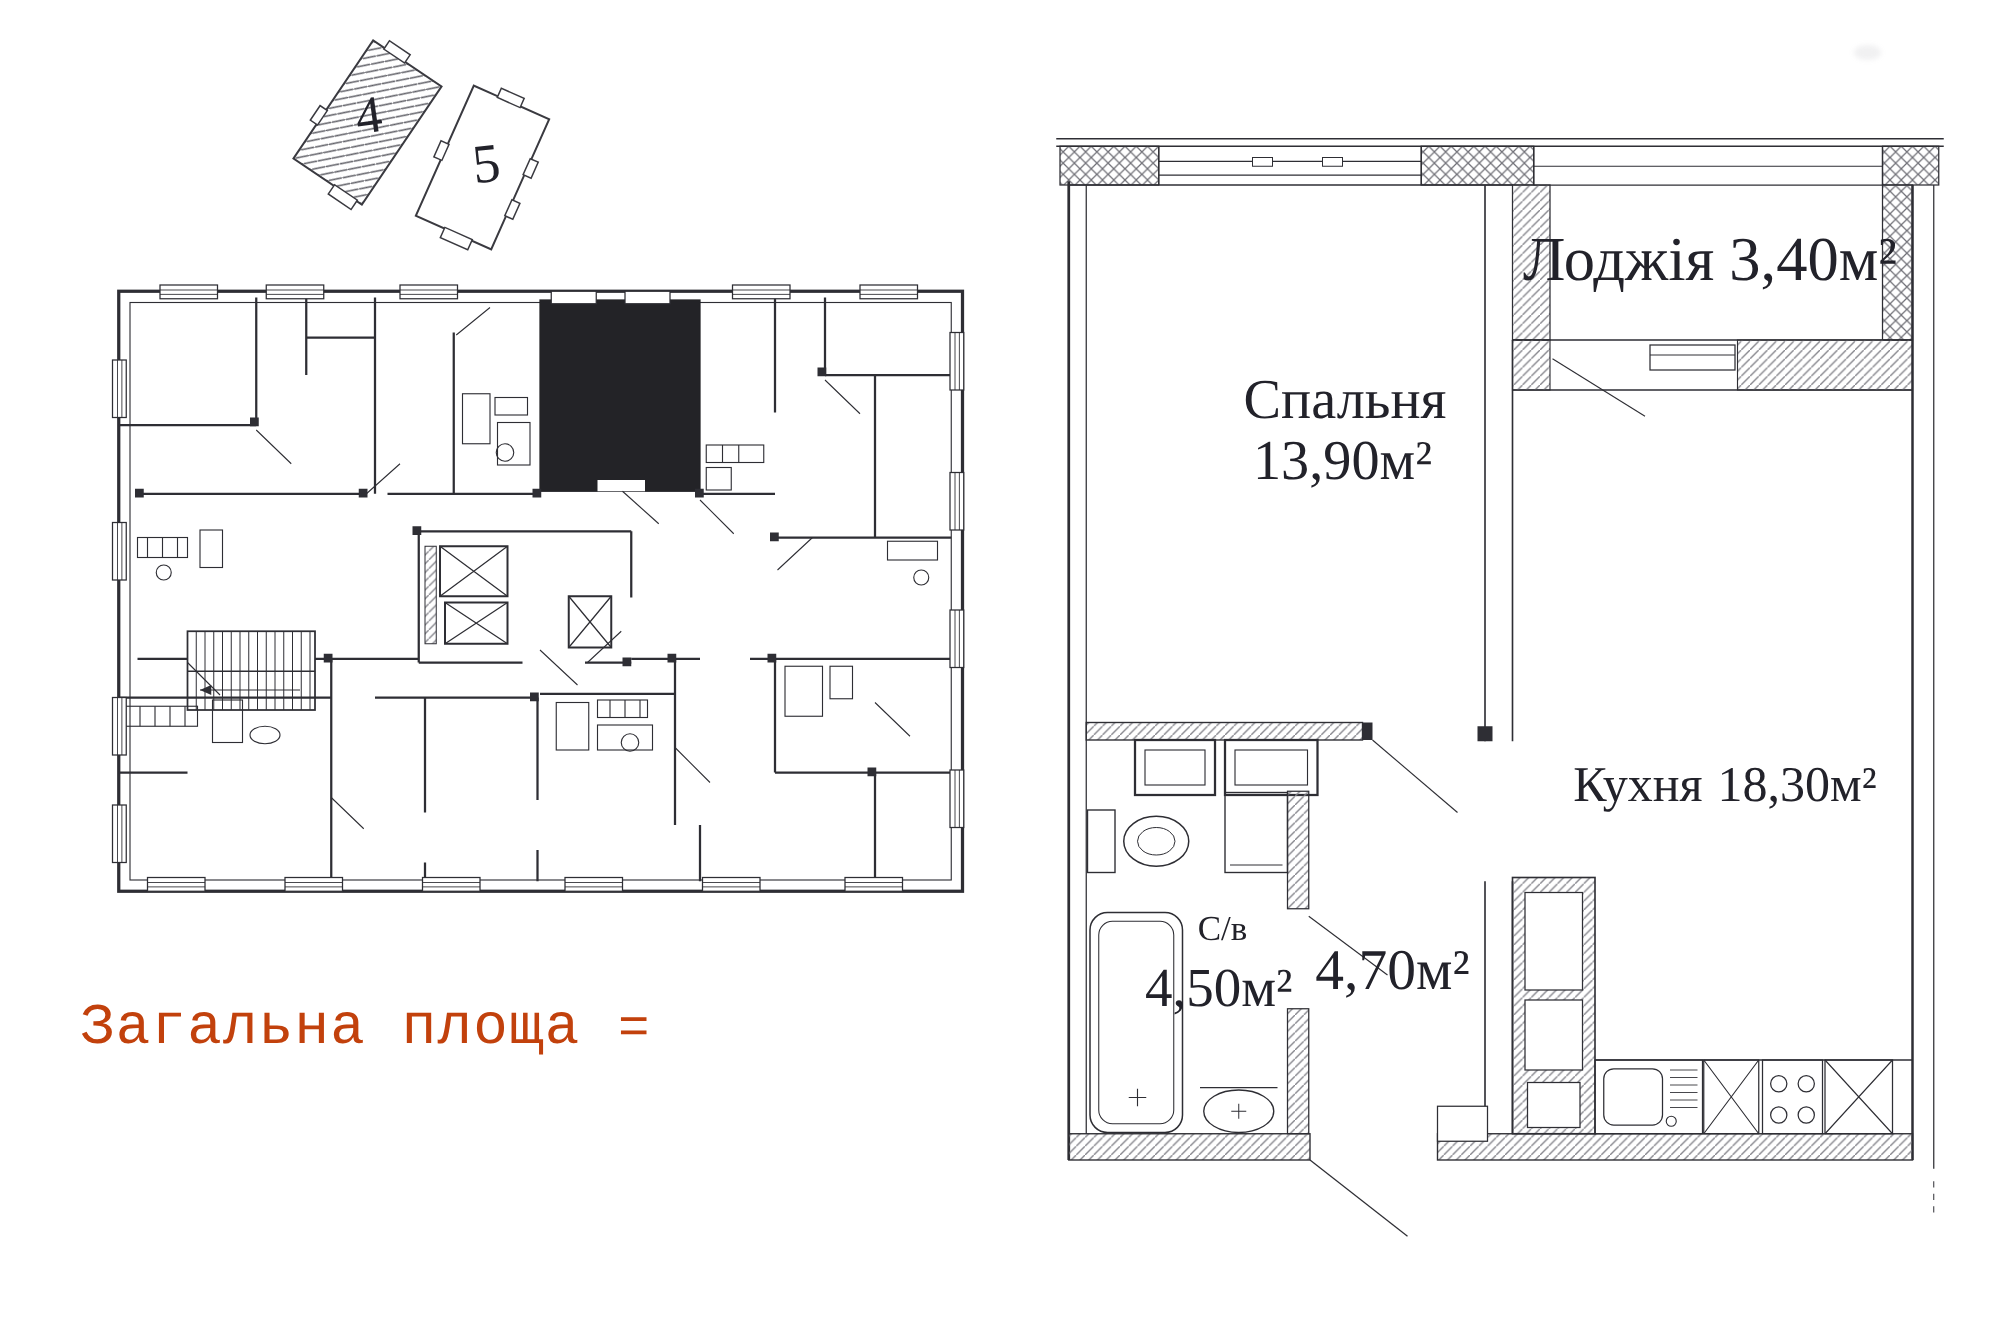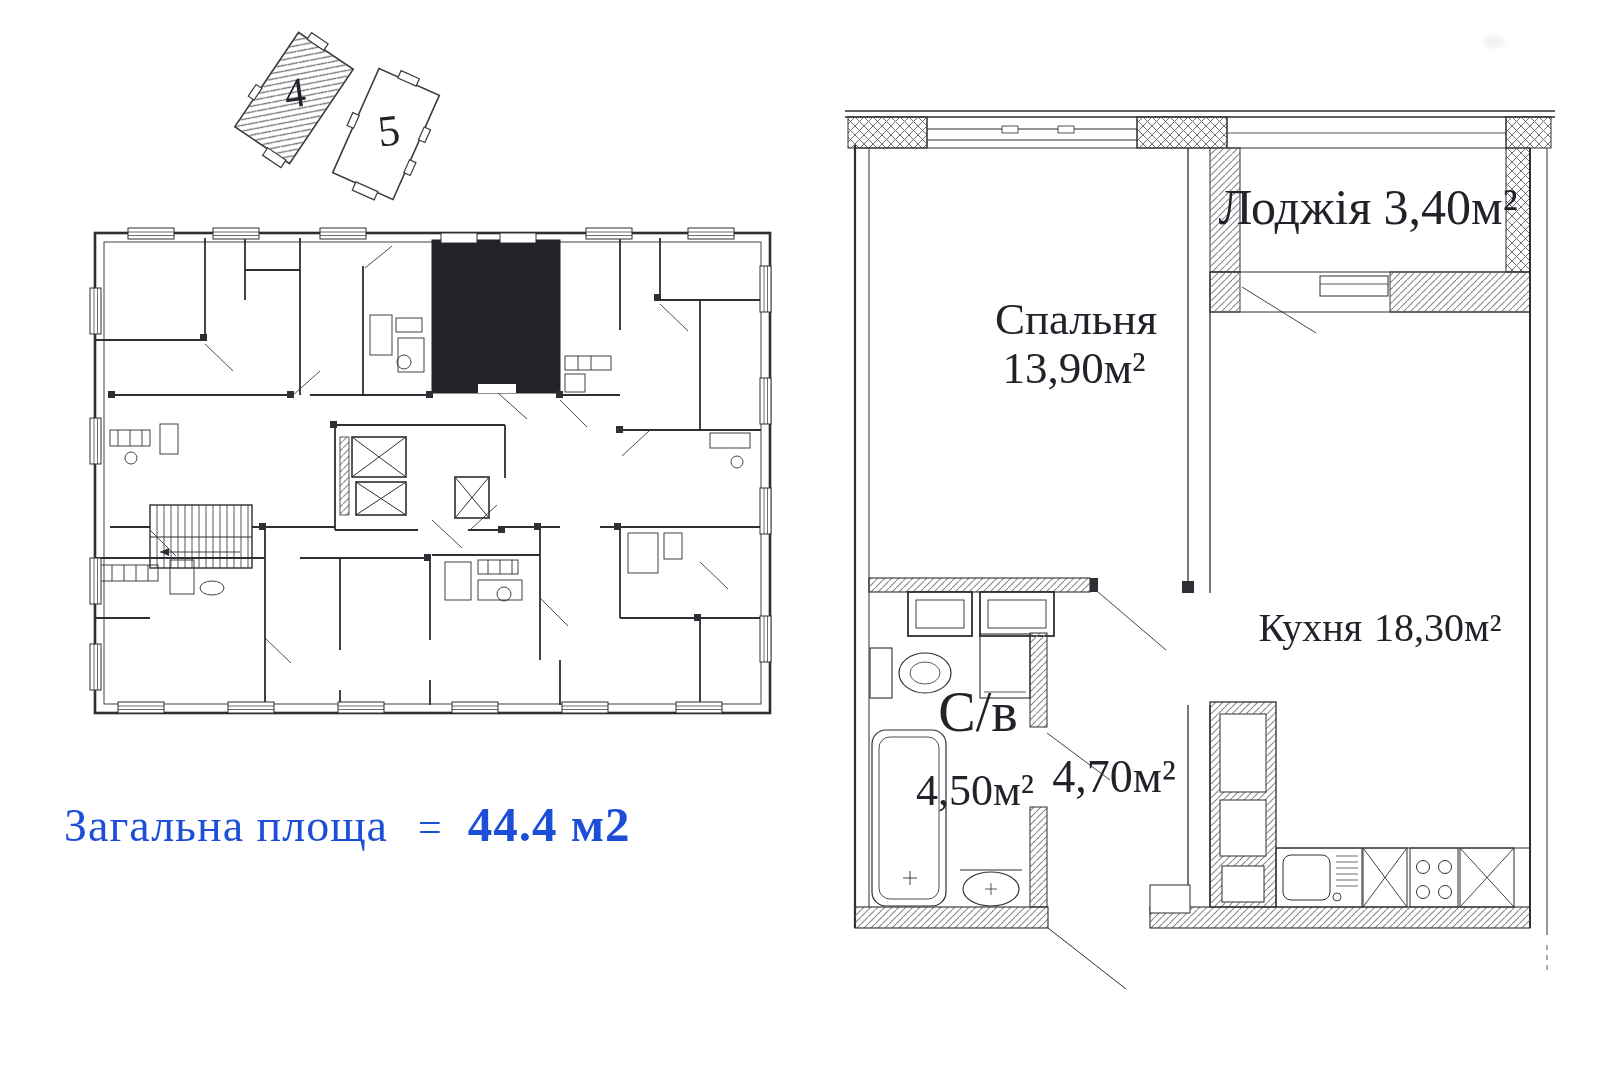--- a/index.html
+++ b/index.html
@@ -3,21 +3,21 @@
 <meta charset="utf-8">
 <style>
   html,body{margin:0;padding:0;background:#ffffff;}
   #page{position:relative;width:1600px;height:1067px;background:#ffffff;overflow:hidden;
         font-family:"Liberation Serif","DejaVu Serif",serif;}
   svg{position:absolute;left:0;top:0;}
   .lab{position:absolute;transform:translate(-50%,-50%);white-space:nowrap;
        font-family:"Liberation Serif","DejaVu Serif",serif;color:#22222a;}
   .lab .sp{display:inline-block;width:12px;}
   #summary{position:absolute;left:64px;top:796px;display:flex;align-items:baseline;
-           font-family:Liberation Serif, serif;color:#1d4ed8;}
+           font-family:Liberation Mono, monospace;color:#c2410c;}
   #summary .s-label{font-size:46px;letter-spacing:1px;}
   #summary .s-eq{font-size:42px;margin:0 26px 0 30px;}
   #summary .s-val{font-size:49px;font-weight:700;letter-spacing:1px;}
   .smudge{position:absolute;left:1483px;top:36px;width:22px;height:12px;border-radius:50%;
           background:rgba(120,120,125,0.10);filter:blur(2px);}
 </style>
 </head>
 <body>
 
 <div id="page">
@@ -283,26 +283,25 @@
   <span>Лоджія</span><span class="sp"></span><span>3,40м²</span>
 </div>
 
 <div class="lab" style="left:1076px;top:319px;font-size:45px;">Спальня</div>
 <div class="lab" style="left:1030px;top:368px;font-size:45px;margin-left:44px;">13,90м²</div>
 
 <div class="lab" style="left:1380px;top:627px;font-size:40px;text-align:right;">
   <span>Кухня</span><span class="sp"></span><span>18,30м²</span>
 </div>
 
-<div class="lab" style="left:978px;top:712px;font-size:56px;">С/в</div>
+<div class="lab" style="left:978px;top:744px;font-size:28px;">С/в</div>
 <div class="lab" style="left:975px;top:790px;font-size:44px;text-align:center;">4,50м²</div>
 
 <div class="lab" style="left:1114px;top:776px;font-size:46px;">4,70м²</div>
 
 <div id="summary">
   <span class="s-label">Загальна площа</span>
   <span class="s-eq">=</span>
-  <span class="s-val">44.4 м2</span>
 </div>
 
 <div class="smudge"></div>
 
 </div>
 
 </body></html>

